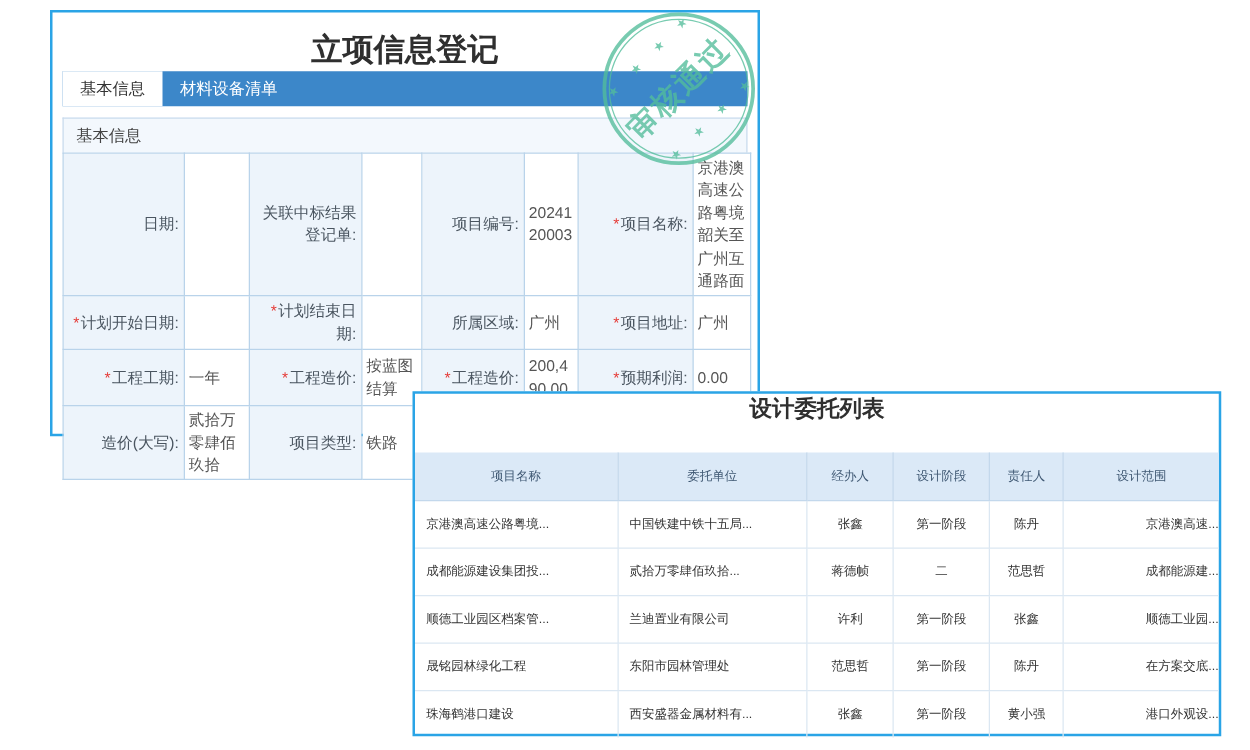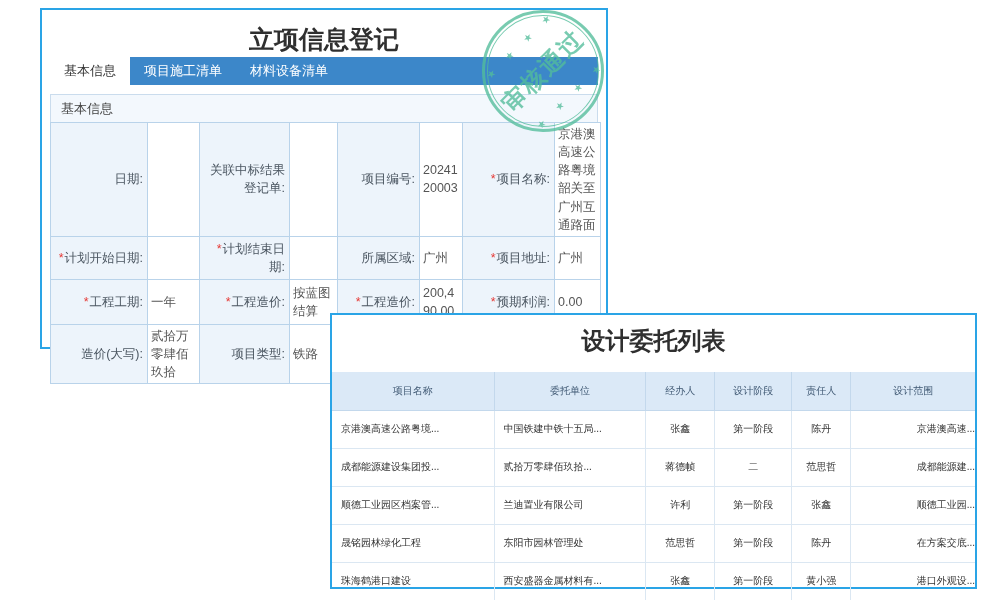--- a/index.html
+++ b/index.html
@@ -38,22 +38,22 @@
     justify-content: center; font-size: 24px; font-weight: bold; color: #53bd9b;
     letter-spacing: 2px; }
   .stamp .stars { position: absolute; left: 0; right: 0; text-align: center; color: #53bd9b;
     font-size: 10px; letter-spacing: 7px; text-indent: 7px; }
   .stamp .stars-top { top: 21px; }
   .stamp .stars-bottom { bottom: 19px; }
 
   
   .panel2 { position: absolute; left: 330px; top: 313px; width: 647px; height: 276px;
     background: #fff; border: 2px solid #2aa4e6; z-index: 10; }
-  .p2-title { text-align: center; font-size: 24px; font-weight: bold; color: #2f2f2f;
-    padding-top: 10px; height: 57px; }
+  .p2-title { text-align: center; font-size: 18px; font-weight: bold; color: #2f2f2f;
+    height: 47px; }
   table.list { width: 100%; border-collapse: collapse; table-layout: fixed; font-size: 10px; }
   table.list th { background: #dbe9f7; color: #3f5873; font-weight: normal; height: 38px;
     border-right: 1px solid #c3d8ec; border-bottom: 1px solid #c3d8ec; text-align: center; }
   table.list th:last-child { border-right: none; }
   table.list td { height: 38px; border-right: 1px solid #dbe7f2; border-bottom: 1px solid #dbe7f2;
     white-space: nowrap; overflow: hidden; color: #333; }
   table.list td:last-child { border-right: none; text-align: right; }
   table.list tr:last-child td { border-bottom: none; }
   td.cell-left { text-align: left; padding-left: 9px; margin-left: 16px; }
   td.cell-center { text-align: center; }
@@ -62,21 +62,20 @@
 </head>
 <body>
 
 <div class="page">
 
   <div class="panel1">
     <div class="p1-title">立项信息登记</div>
 
     <div class="tabbar">
       <div class="tab active">基本信息</div>
-      <div class="tab">项目施工清单</div>
       <div class="tab">材料设备清单</div>
     </div>
 
     <div class="section-hd">基本信息</div>
 
     <table class="form">
       <colgroup>
         <col style="width:97px">
           <col style="width:52px">
           <col style="width:90px">

